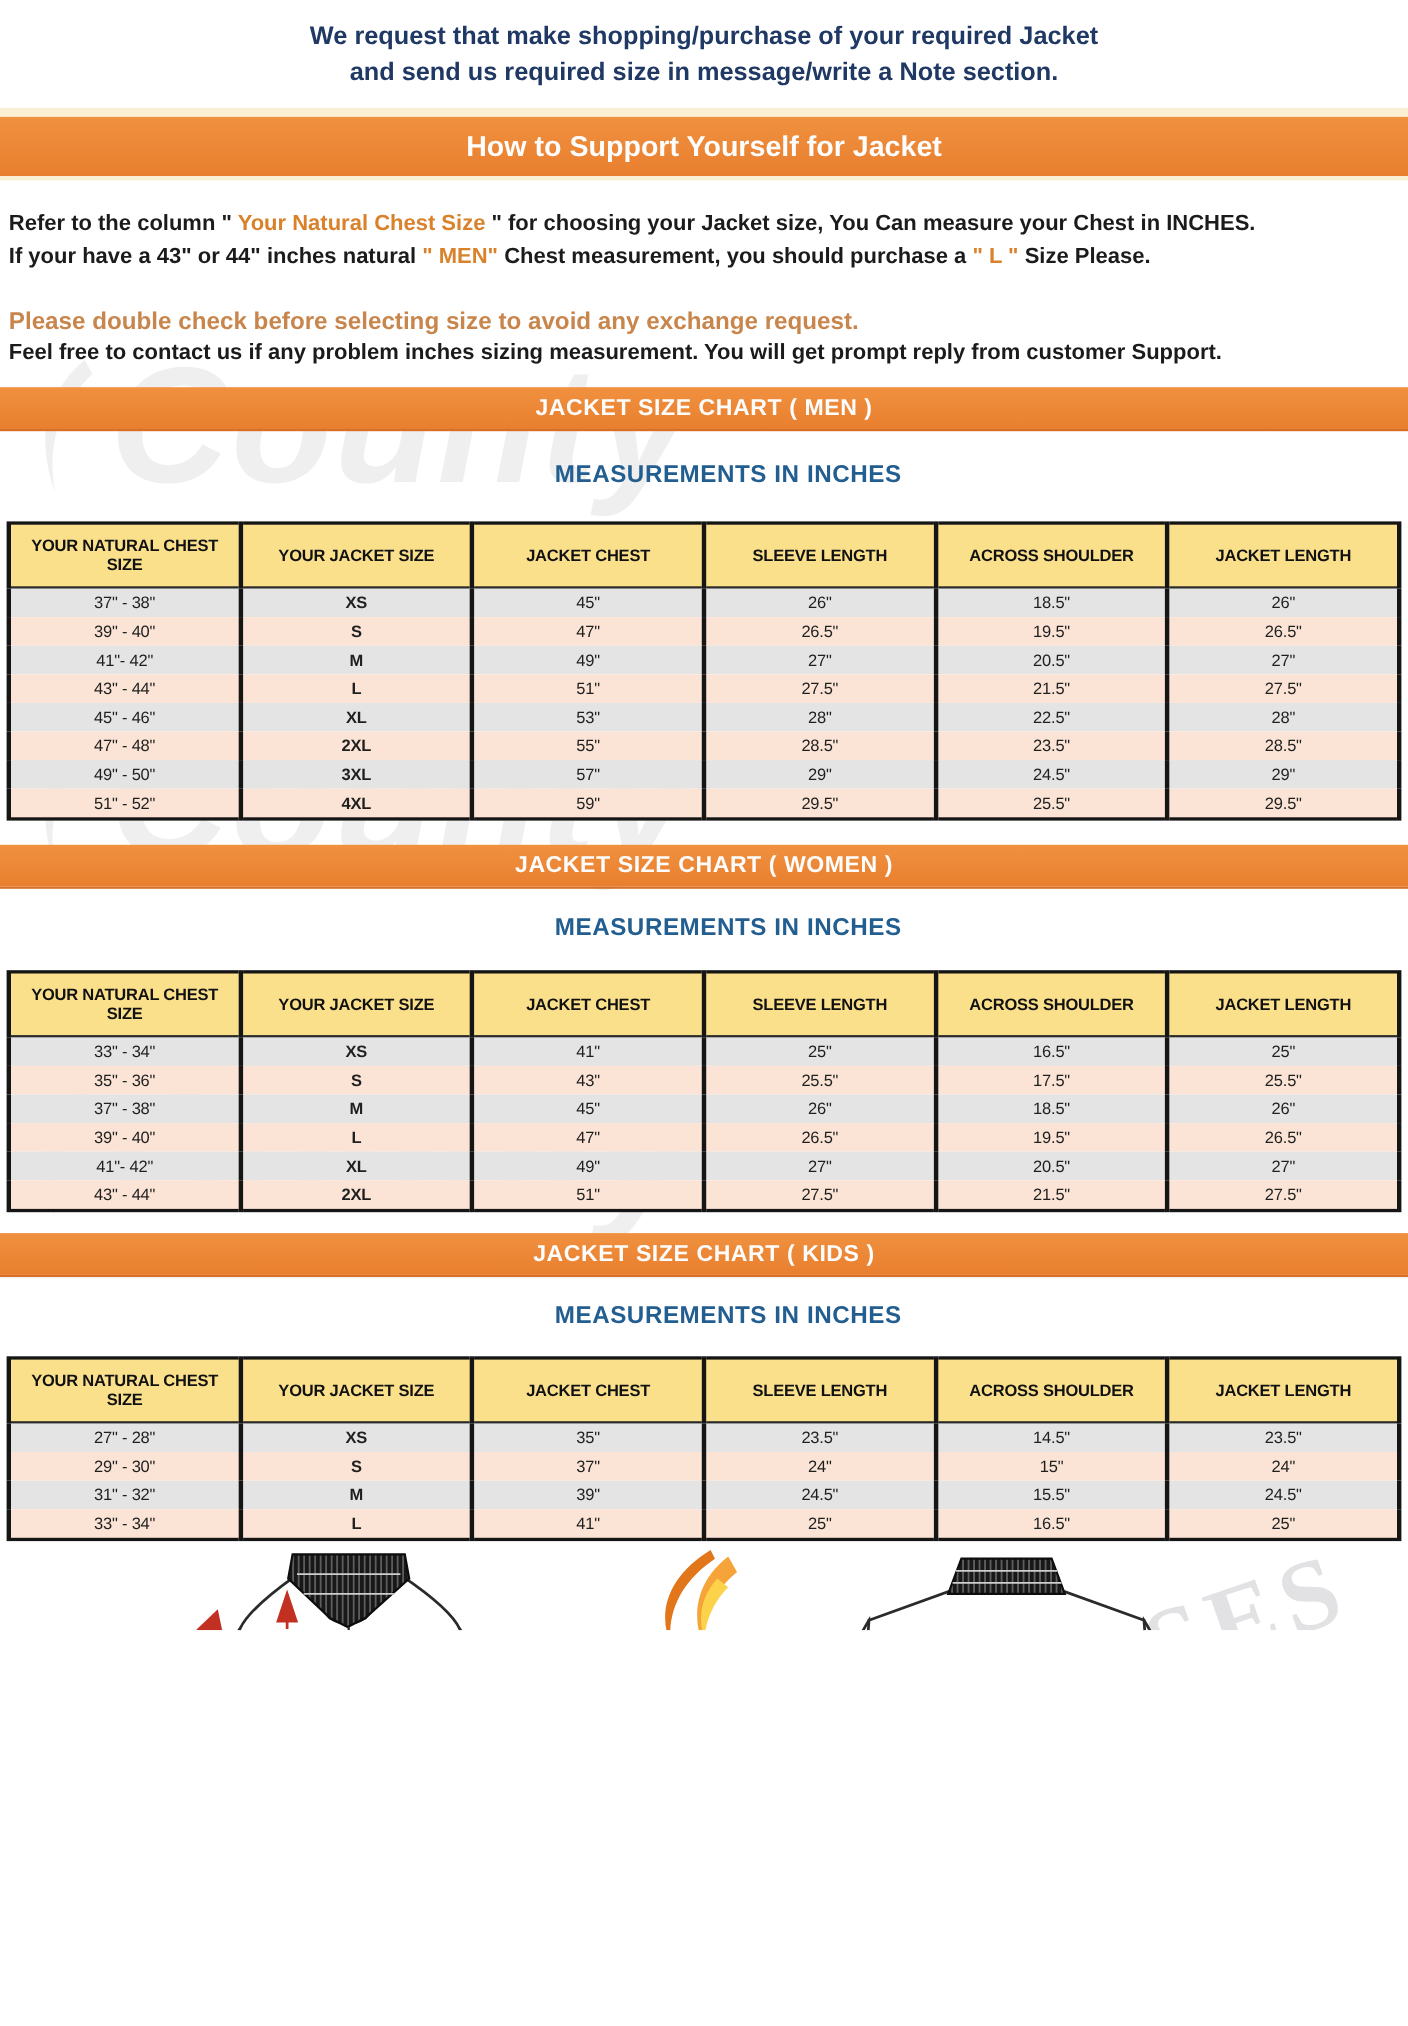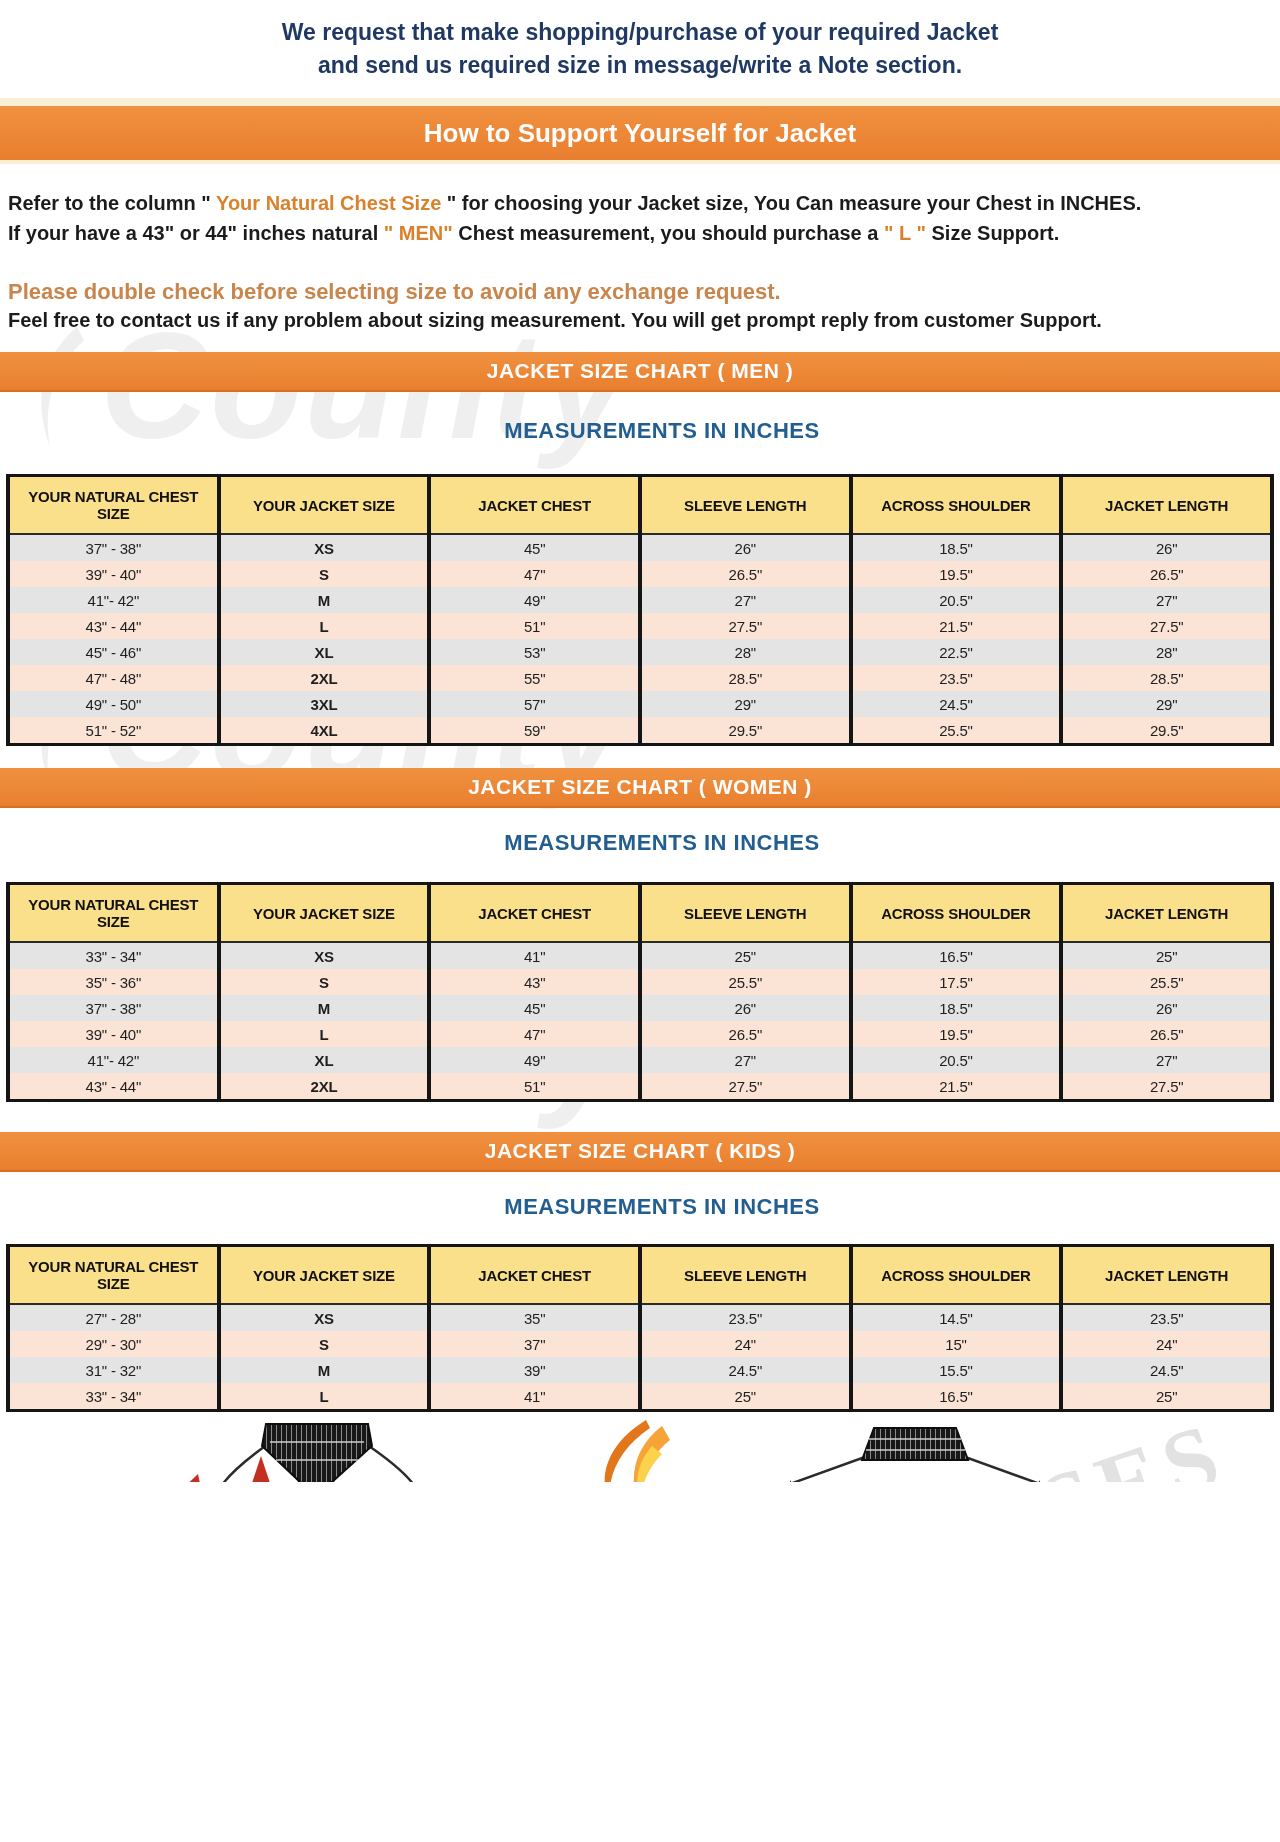--- a/index.html
+++ b/index.html
@@ -37,21 +37,21 @@
   .paras .refer{font-size:20px;line-height:30px;margin:0;}
   .hl{color:var(--hl-orange);}
   .please{margin:30px 0 0 0;font-size:22px;line-height:28px;color:var(--tan-orange);}
   .feel{margin:0;font-size:20px;line-height:28px;}
 
   
   .sec-banner{margin-top:18px;height:38px;line-height:38px;text-align:center;
     background:linear-gradient(#F0913F,var(--orange));border-bottom:2px solid var(--orange-dark);
     color:#fdfdfd;font-size:21px;font-weight:bold;letter-spacing:.5px;}
   .sec-banner.w{margin-top:22px;}
-  .sec-banner.k{margin-top:30px;}
+  .sec-banner.k{margin-top:19px;}
   .meas-title{margin-top:26px;text-align:center;color:var(--blue-title);
     font-size:22px;font-weight:bold;letter-spacing:.5px;line-height:26px;padding-left:44px;}
   .meas-title.w{margin-top:22px;}
   .meas-title.k{margin-top:22px;}
 
   
   table.size{margin:30px 6px 0 6px;width:1268px;border-collapse:collapse;table-layout:fixed;
     border:3px solid var(--ink);}
   table.size.w{margin-top:26px;}
   table.size.k{margin-top:24px;}
@@ -113,23 +113,23 @@
 
     <div class="intro">
       <div>We request that make shopping/purchase of your required Jacket</div>
       <div>and send us required size in message/write a Note section.</div>
     </div>
 
     <div class="main-banner">How to Support Yourself for Jacket</div>
 
     <div class="paras">
       <p class="refer"><span>Refer to the column " </span><span class="hl">Your Natural Chest Size</span><span> " for choosing your Jacket size, You Can measure your Chest in INCHES.</span><br>
-      <span>If your have a 43" or 44"  inches natural </span><span class="hl">" MEN"</span><span> Chest measurement, you should purchase a </span><span class="hl">" L "</span><span> Size Support.</span></p>
+      <span>If your have a 43" or 44"  inches natural </span><span class="hl">" MEN"</span><span> Chest measurement, you should purchase a </span><span class="hl">" L "</span><span> Size Please.</span></p>
       <p class="please">Please double check before selecting size to avoid any exchange request.</p>
-      <p class="feel">Feel free to contact us if any problem about sizing measurement. You will get prompt reply from customer Support.</p>
+      <p class="feel">Feel free to contact us if any problem inches sizing measurement. You will get prompt reply from customer Support.</p>
     </div>
 
     <div class="sec-banner">JACKET SIZE CHART ( MEN )</div>
     <div class="meas-title">MEASUREMENTS IN INCHES</div>
     <table class="size">
         <thead>
           <tr>
             <th>YOUR NATURAL CHEST SIZE</th>
             <th>YOUR JACKET SIZE</th>
             <th>JACKET CHEST</th>

